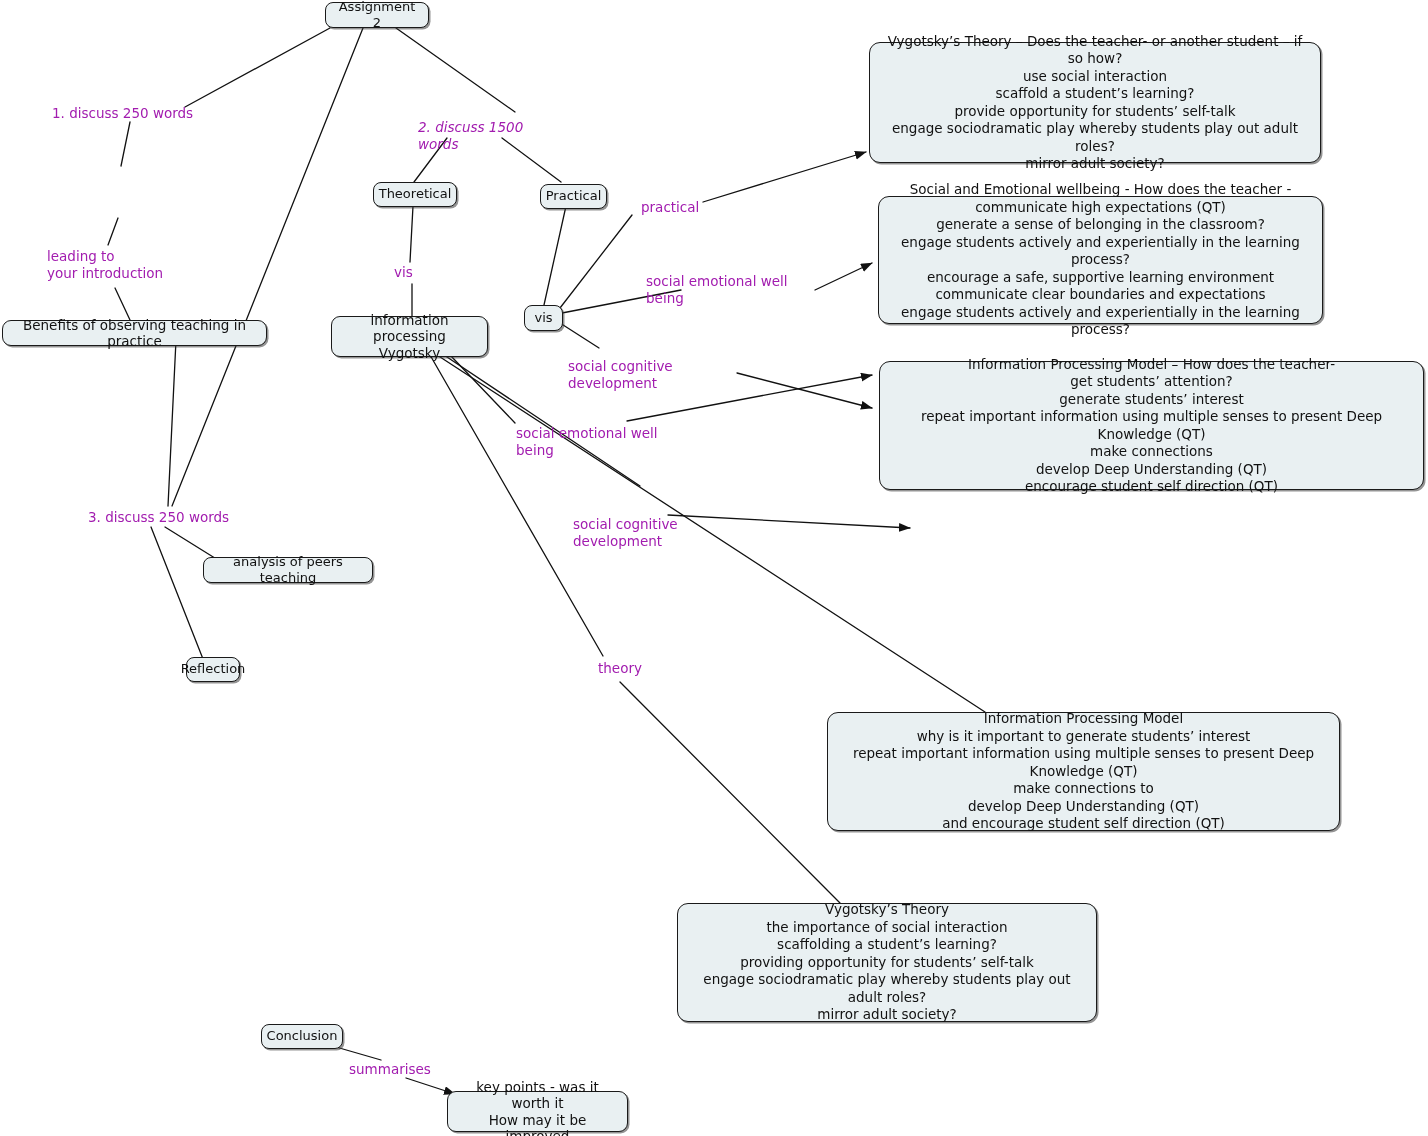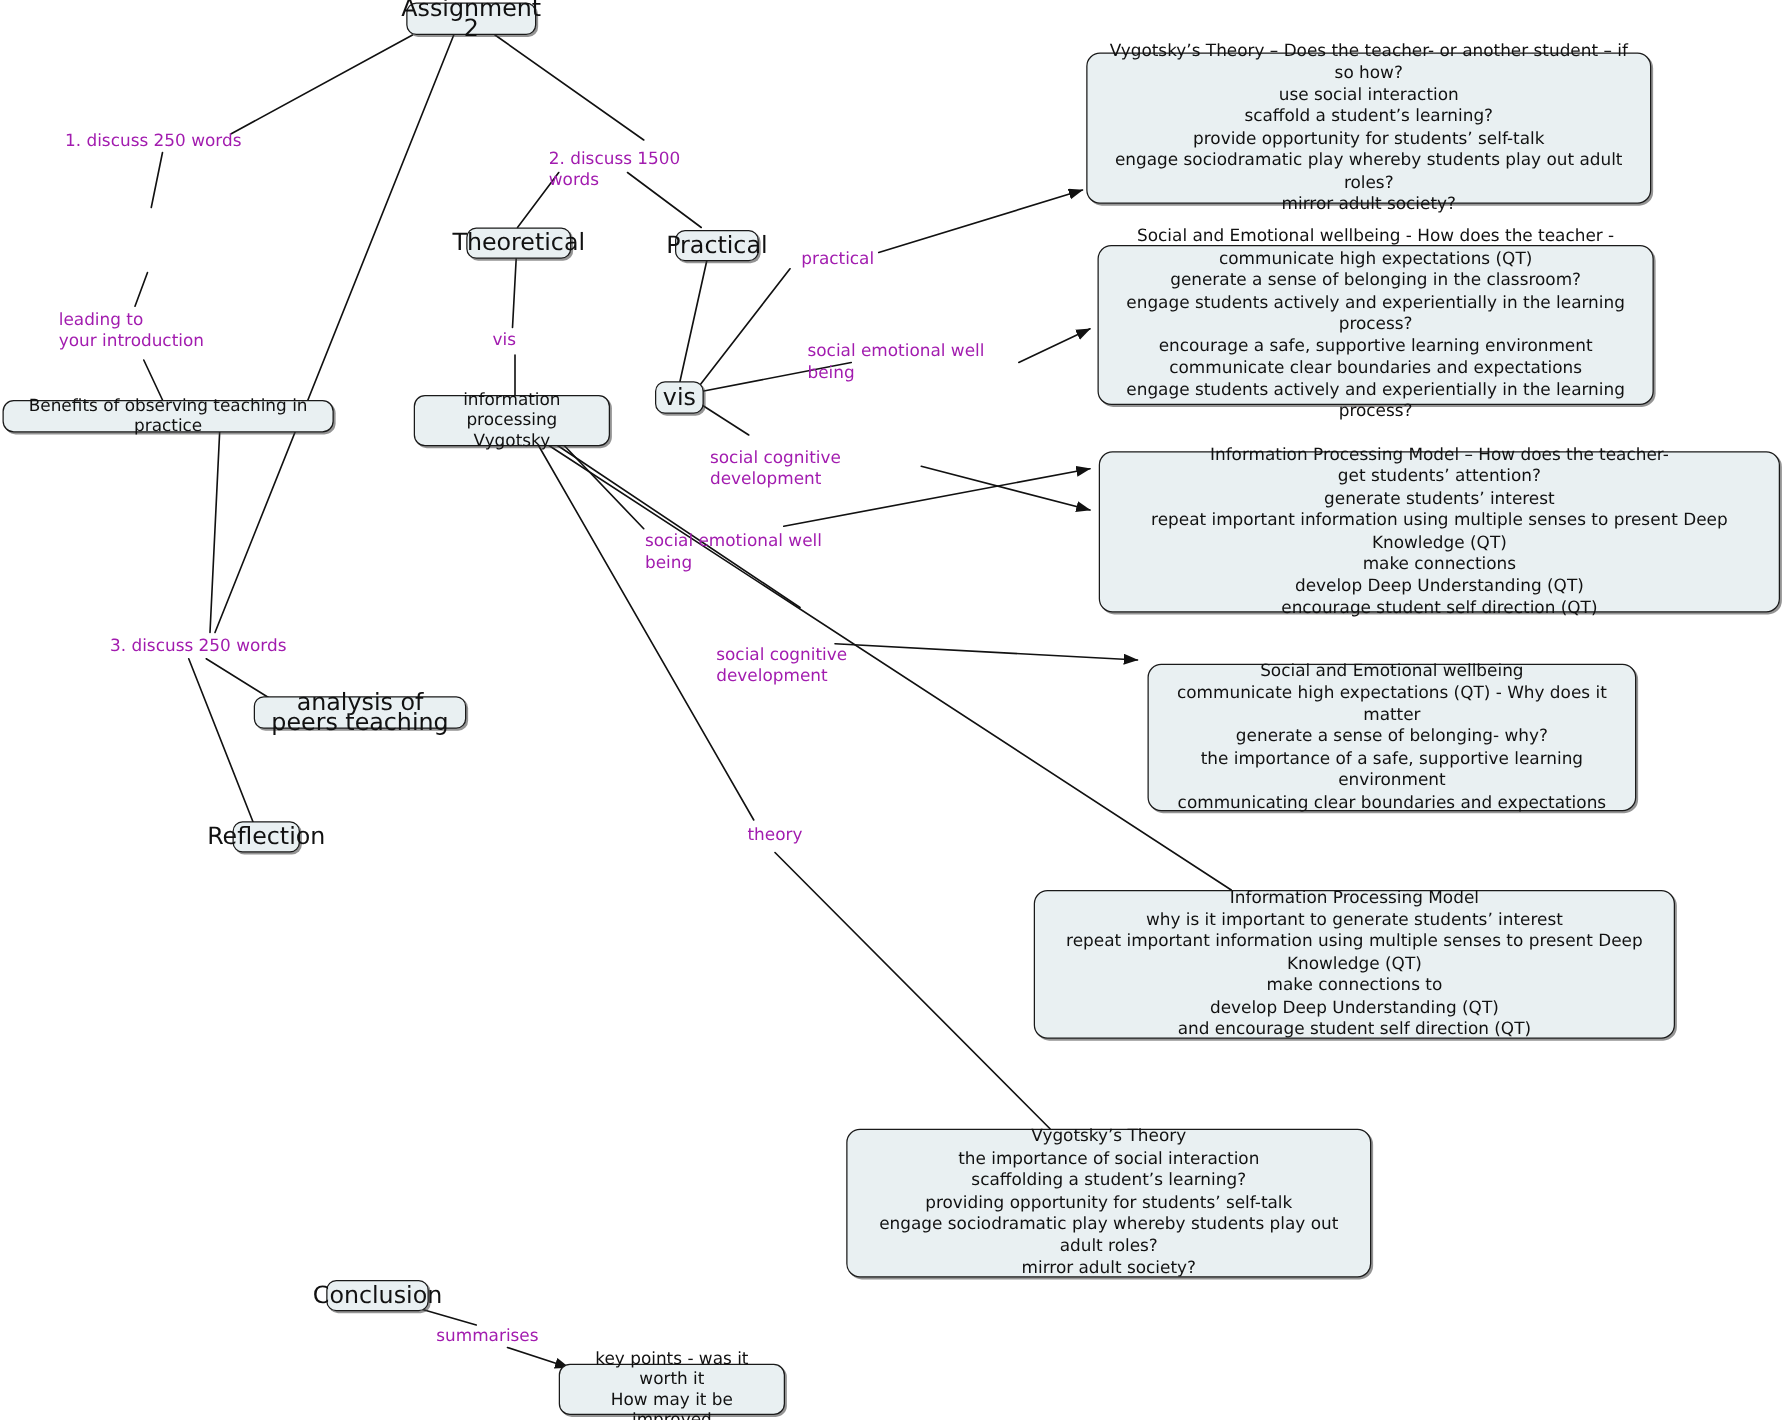--- a/index.html
+++ b/index.html
@@ -23,21 +23,21 @@
     line-height:16.5px;
     text-align:center;
     display:flex;
     align-items:center;
     justify-content:center;
     padding:4px 8px;
     box-shadow:1.5px 1.5px 0 rgba(60,60,60,0.55);
     white-space:pre-line;
   }
   .node.big{ font-size:13.5px; line-height:17.5px; border-radius:11px; }
-  .node.small{ font-size:19px; border-radius:8px; }
+  .node.small{ font-size:13px; border-radius:8px; }
 
   .elabel{
     position:absolute;
     color:#a21caf;
     font-size:13.5px;
     line-height:16.5px;
     text-align:left;
     white-space:pre-line;
     background:transparent;
   }
@@ -144,46 +144,41 @@
 engage students actively and experientially in the learning process?</div>
 
   <div class="node big" style="left:879px;top:361px;width:545px;height:129px;">Information Processing Model – How does the teacher-
 get students’ attention?
 generate students’ interest
 repeat important information using multiple senses to present Deep Knowledge (QT)
 make connections
 develop Deep Understanding (QT)
 encourage student self direction (QT)</div>
 
-  <div class="node big" style="left:918px;top:531px;width:391px;height:118px;">Social and Emotional wellbeing
-communicate high expectations (QT) - Why does it matter
-generate a sense of belonging- why?
-the importance of a safe, supportive learning environment
-communicating clear boundaries and expectations</div>
 
   <div class="node big" style="left:827px;top:712px;width:513px;height:119px;">Information Processing Model
 why is it important to generate students’ interest
 repeat important information using multiple senses to present Deep Knowledge (QT)
 make connections to
 develop Deep Understanding (QT)
 and encourage student self direction (QT)</div>
 
   <div class="node big" style="left:677px;top:903px;width:420px;height:119px;">Vygotsky’s Theory
 the importance of social interaction
 scaffolding a student’s learning?
 providing opportunity for students’ self-talk
 engage sociodramatic play whereby students play out adult roles?
 mirror adult society?</div>
 
   <div class="elabel" style="left:52px;top:105px;width:160px;">1. discuss 250 words</div>
 
   <div class="elabel" style="left:47px;top:248px;width:130px;">leading to
 your introduction</div>
 
-  <div class="elabel" style="left:439px;top:119px;width:142px;">2. discuss 1500 words</div>
+  <div class="elabel" style="left:418px;top:119px;width:142px;font-style:italic;">2. discuss 1500 words</div>
 
   <div class="elabel" style="left:88px;top:509px;width:160px;">3. discuss 250 words</div>
 
   <div class="elabel" style="left:394px;top:264px;width:32px;">vis</div>
 
   <div class="elabel" style="left:641px;top:199px;width:62px;">practical</div>
 
   <div class="elabel" style="left:646px;top:273px;width:170px;">social emotional well being</div>
 
   <div class="elabel" style="left:568px;top:358px;width:182px;">social cognitive development</div>

